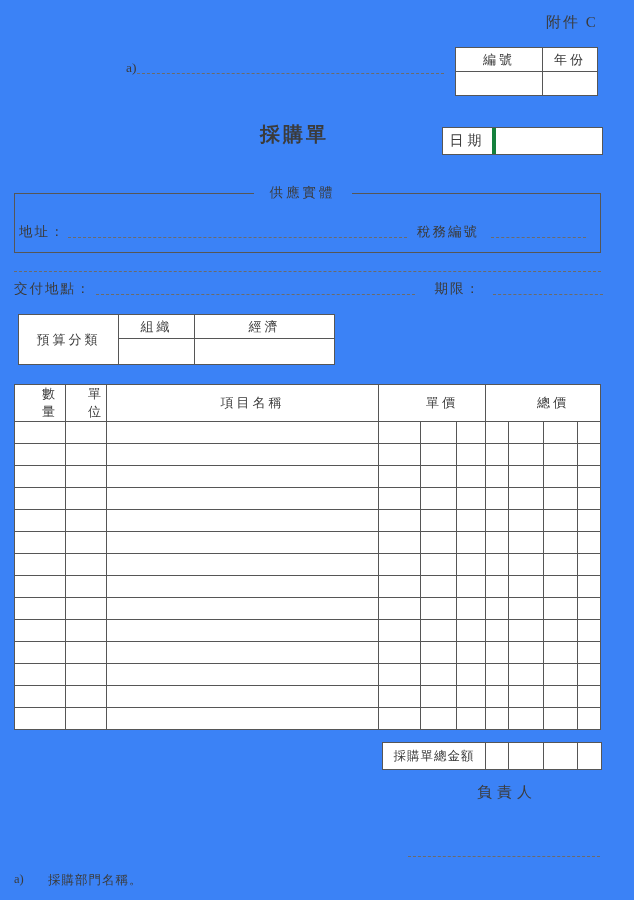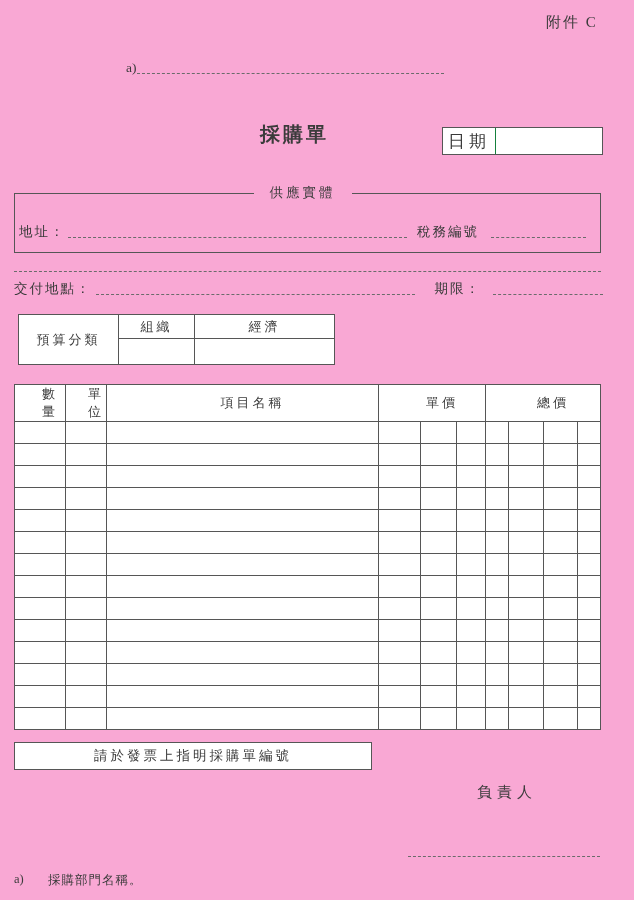--- a/index.html
+++ b/index.html
@@ -4,21 +4,21 @@
 <style>
   * { margin:0; padding:0; box-sizing:border-box; }
   html,body { background:#ffffff; }
   body {
     font-family:"Liberation Serif","DejaVu Serif",serif;
     color:#3b3b3b;
   }
   .page {
     position:relative;
     width:634px; height:900px;
-    background:#f9a8d4;
+    background:#3b82f6;
     margin:0 auto;
     overflow:hidden;
   }
   .abs { position:absolute; }
   .dash { border-bottom:1.4px dashed #6b6b6b; height:0; }
   .frow { display:flex; align-items:flex-end; }
   .frow .dash { margin-bottom:3px; }
   .lbl { line-height:1.25; letter-spacing:2px; font-size:13.5px; white-space:nowrap; }
 
   table { border-collapse:collapse; table-layout:fixed; }
@@ -30,21 +30,21 @@
   .ref-table { left:455px; top:47px; width:142px; background:#fff; }
   .ref-table td { height:24px; }
 
   .ref-a-line { left:126px; top:60px; width:318px; }
   .ref-a-line .lbl { letter-spacing:0; }
   .ref-a-line .dash { flex:1; }
 
   .title { left:260px; top:121px; font-size:20px; font-weight:bold; letter-spacing:3px; }
 
   .date-box { left:442px; top:127px; width:161px; height:28px; border:1px solid #565656; display:flex; background:#fff; }
-  .date-box .date-label { width:53px; border-right:1px solid #15803d; display:flex; align-items:center; justify-content:center; font-size:17px; letter-spacing:4px; }
+  .date-box .date-label { width:53px; border-right:4px solid #15803d; display:flex; align-items:center; justify-content:center; font-size:14px; letter-spacing:4px; }
   .date-box .date-value { flex:1; }
 
   .supplier { left:14px; top:184px; width:587px; height:69px; border:1px solid #565656; padding:2px 14px 4px 4px; }
   .supplier legend { margin:18px auto; padding:0 16px; font-size:13.5px; letter-spacing:3px; }
   .supplier .frow { margin-top:2px; }
   .supplier .name-dash { flex:1; margin-left:14px; }
   .supplier .addr-dash { flex:1; margin-left:2px; }
   .supplier .tax-label { margin-left:10px; }
   .supplier .tax-dash { width:95px; margin-left:12px; }
 
@@ -81,20 +81,32 @@
   .footnote { left:14px; top:872px; display:flex; font-size:12.5px; letter-spacing:1px; }
   .footnote .fn-ref { width:34px; letter-spacing:0; }
 </style>
 </head>
 <body>
 
 <div class="page">
 
   <div class="abs attachment">附件 C</div>
 
+  <table class="abs ref-table">
+    <tbody>
+        <tr>
+      <td style="width:87px">編號</td>
+      <td style="width:55px">年份</td>
+    </tr>
+    <tr>
+      <td></td>
+      <td></td>
+    </tr>
+  </tbody>
+    </table>
 
   <div class="abs frow ref-a-line">
     <span class="lbl">a)</span>
     <span class="dash"></span>
   </div>
 
   <div class="abs title">採購單</div>
 
   <div class="abs date-box">
     <div class="date-label">日期</div>
@@ -321,22 +333,28 @@
         <td></td>
         <td></td>
         <td></td>
         <td></td>
         <td></td>
         <td></td>
       </tr>
       </tbody>
   </table>
 
-  <div class="abs invoice-box">請於發票上指明採購單編號</div>
-
+
+  <div class="abs total-box">
+    <div class="total-label">採購單總金額</div>
+    <div class="c1"></div>
+    <div class="c2"></div>
+    <div class="c3"></div>
+    <div class="c4"></div>
+  </div>
 
   <div class="abs responsible">負責人</div>
 
   <div class="abs dash sign-line"></div>
 
   <div class="abs footnote">
     <span class="fn-ref">a)</span>
     <span>採購部門名稱。</span>
   </div>
 

